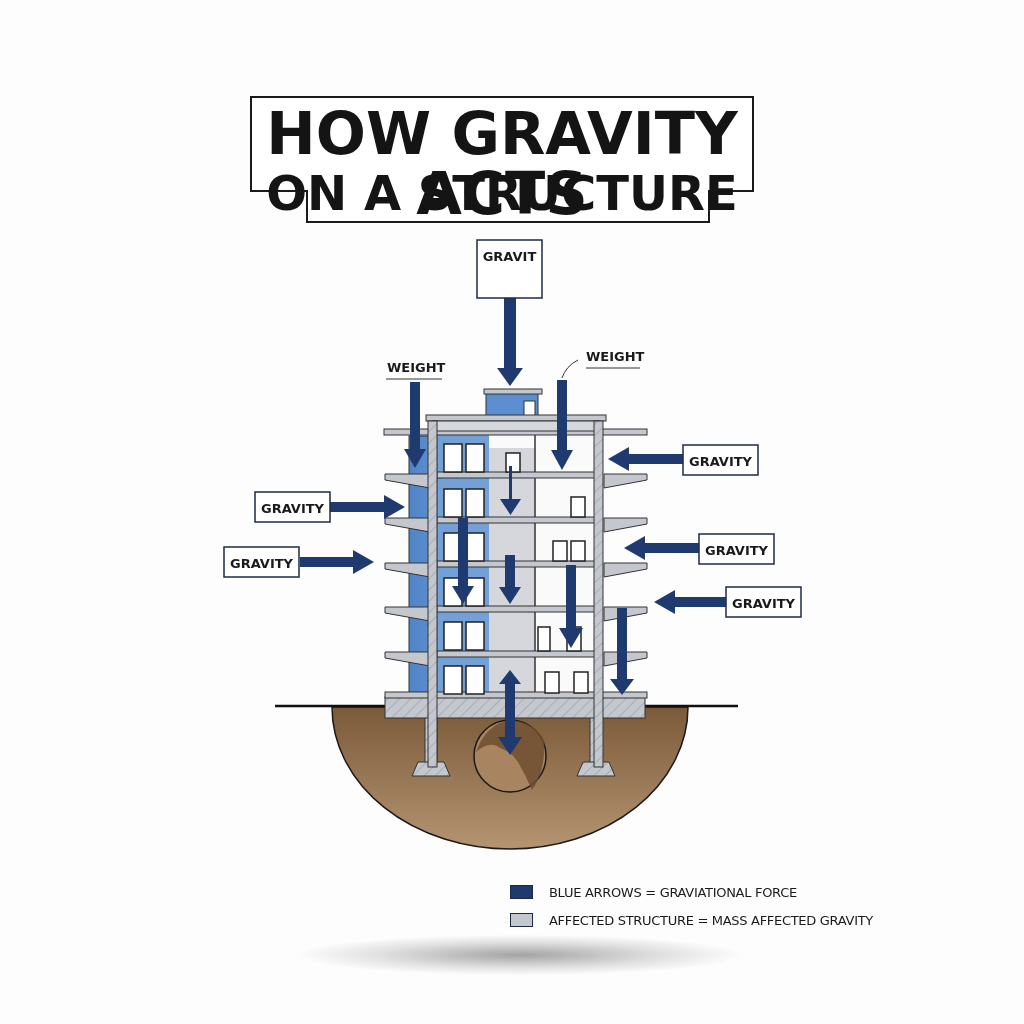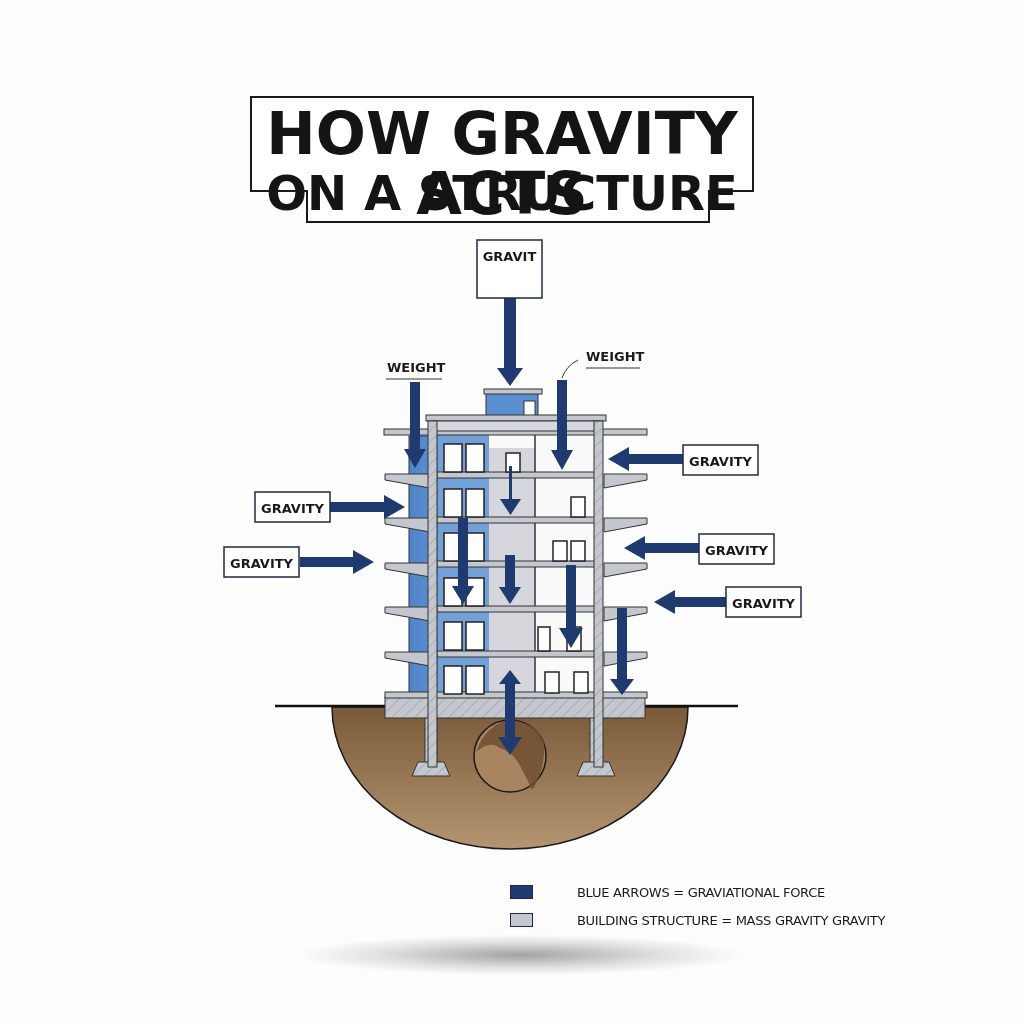--- a/index.html
+++ b/index.html
@@ -4,21 +4,21 @@
 <style>
   html, body { margin:0; padding:0; background:#fdfdfd; }
   body { width:1024px; height:1024px; position:relative; overflow:hidden; font-family:"DejaVu Sans", sans-serif; }
   .title-box { position:absolute; left:250px; top:96px; width:504px; height:127px; }
   .title-line { position:absolute; left:0; width:100%; text-align:center; font-family:"DejaVu Sans", sans-serif; font-weight:bold; color:#141414; letter-spacing:0px; }
   .t1 { top:8px; font-size:59px; line-height:60px; }
   .t2 { top:68px; font-size:48px; line-height:58px; }
   svg { position:absolute; left:0; top:0; }
   .lbl { font-family:"DejaVu Sans", sans-serif; font-weight:bold; fill:#1a1a1a; }
   .legend { position:absolute; left:510px; top:878px; }
-  .legend-row { display:flex; align-items:center; height:28px;gap:28px; }
+  .legend-row { display:flex; align-items:center; height:28px; }
   .swatch { width:21px; height:12px; border:1.5px solid #1e2a44; margin-right:16px; }
   .legend-text { font-family:"DejaVu Sans", sans-serif; font-size:13px; color:#1a1a1a; letter-spacing:-0.3px; }
   .shadow { position:absolute; left:300px; top:935px; width:440px; height:40px; border-radius:50%;
             background: radial-gradient(ellipse at center, rgba(90,90,90,0.55) 0%, rgba(140,140,140,0.25) 45%, rgba(255,255,255,0) 72%); }
 </style>
 </head>
 <body>
 
 <div class="title-box">
   <svg width="504" height="127">
@@ -224,17 +224,17 @@
   </g>
 </svg>
 
 <div class="legend">
   <div class="legend-row">
     <div class="swatch" style="background:#1e3a6e;"></div>
     <span class="legend-text">BLUE ARROWS = GRAVIATIONAL FORCE</span>
   </div>
   <div class="legend-row">
     <div class="swatch" style="background:#c4c8ce;"></div>
-    <span class="legend-text">BUILDING STRUCTURE = MASS GRAVITY GRAVITY</span>
+    <span class="legend-text">AFFECTED STRUCTURE = MASS AFFECTED GRAVITY</span>
   </div>
 </div>
 
 <div class="shadow"></div>
 
 </body></html>

